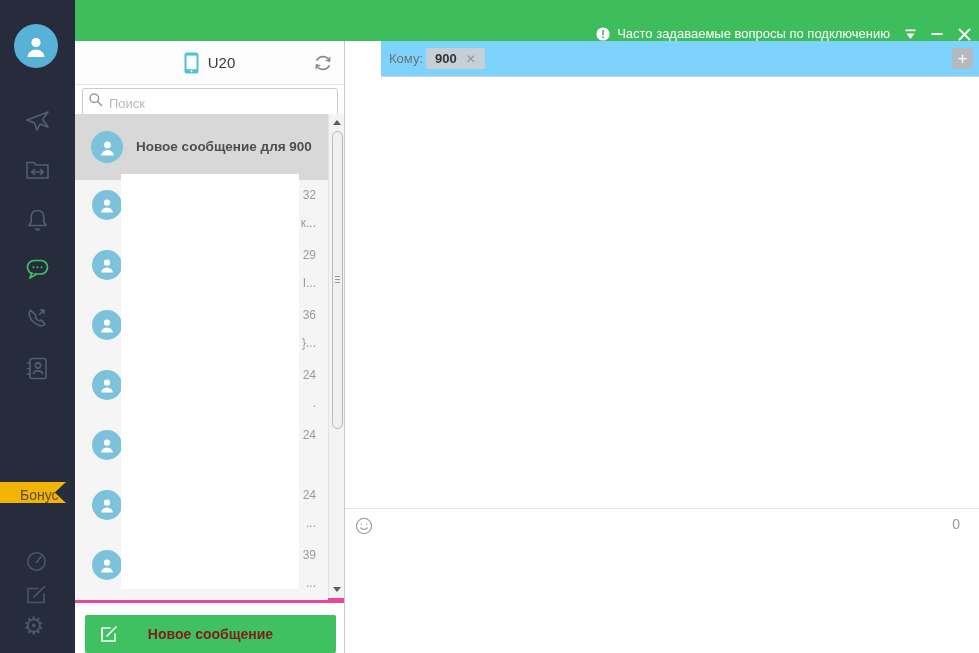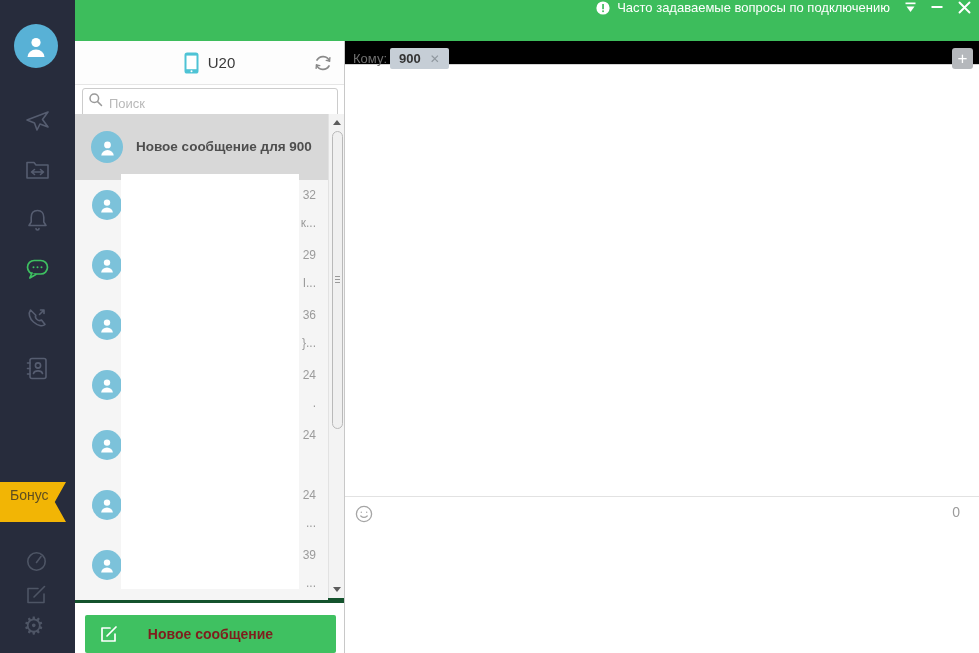--- a/index.html
+++ b/index.html
@@ -6,51 +6,51 @@
   html,body { background:#222; }
   body { font-family:"Liberation Sans", sans-serif; }
   .app { position:relative; width:979px; height:653px; background:#fff; overflow:hidden; }
 
   
   .sidebar { position:absolute; left:0; top:0; width:75px; height:653px; background:#272c3c; z-index:5; }
   .avatar-main { position:absolute; left:14px; top:24px; width:44px; height:44px; border-radius:50%;
                  background:#58b1d6; display:flex; align-items:center; justify-content:center; cursor:pointer; }
   .nav-icon { position:absolute; left:24px; width:27px; height:27px; cursor:pointer; }
   .nav-icon svg { width:100%; height:100%; }
-  .bonus { position:absolute; left:0; top:482px; width:66px; height:40px; background:#f2b505;
+  .bonus { position:absolute; left:0; top:482px; width:66px; height:21px; background:#f2b505;
            clip-path:polygon(0 0,100% 0,83% 50%,100% 100%,0 100%);
-           color:#5e4e20; font-size:14px; line-height:27px; padding-left:10px; cursor:pointer; }
+           color:#5e4e20; font-size:14px; line-height:27px; padding-left:20px; cursor:pointer; }
   .foot-icon { position:absolute; left:24px; width:25px; height:25px; cursor:pointer; }
   .foot-icon svg { width:100%; height:100%; }
   .gear-glyph { position:absolute; left:23px; top:614px; font-family:"DejaVu Sans","Liberation Sans",sans-serif;
                 font-size:24px; color:#4e5565; cursor:pointer; line-height:1; }
 
   
   .titlebar { position:absolute; left:75px; top:0; width:904px; height:41px; background:#3dbd5c; }
   .logo { position:absolute; left:347px; top:0; height:41px; display:flex; align-items:center; gap:8px; }
   .logo-text { color:#fff; font-size:23px; letter-spacing:.5px; }
-  .tb-right { position:absolute; right:8px; top:0; height:41px; display:flex; align-items:flex-start; gap:13px; }
+  .tb-right { position:absolute; right:8px; top:0; height:41px; display:flex; align-items:flex-end; gap:13px; }
   .faq { display:flex; align-items:center; gap:7px; color:#fff; font-size:13px; cursor:pointer; }
   .winbtn { width:14px; height:14px; display:flex; align-items:center; justify-content:center; cursor:pointer; }
 
   
   .device-panel { position:absolute; left:75px; top:41px; width:270px; height:612px; background:#fff;
                   border-right:1px solid #c8c8c8; }
   .dp-header { position:relative; height:44px; border-bottom:1px solid #e6e6e6; background:#fdfdfd;
                display:flex; align-items:center; justify-content:center; gap:9px; }
   .device-name { font-size:15px; font-weight:normal; color:#3a3a3a; }
   .refresh { position:absolute; right:12px; top:13px; width:18px; height:18px; cursor:pointer; }
   .search-wrap { position:relative; height:29px; }
   .search-input { position:absolute; left:7px; top:3px; width:256px; height:30px; border:1px solid #cccccc;
                   border-radius:3px; padding:0 6px 0 26px; font-size:13px; color:#555; outline:none;
                   font-family:"Liberation Sans",sans-serif; }
   .search-input::placeholder { color:#b9b9b9; }
   .search-glass { position:absolute; left:13px; top:7px; width:15px; height:15px; pointer-events:none; }
 
-  .chat-list { position:relative; height:489px; overflow:hidden; background:#14532d; }
+  .chat-list { position:relative; height:489px; overflow:hidden; background:#ec4899; }
   .row-selected { position:absolute; left:0; top:0; width:253px; height:66px; background:#d8d8d8; cursor:pointer; }
   .row-selected .label { position:absolute; left:61px; top:0; line-height:66px; font-size:13.5px; font-weight:bold; color:#4e4e4e; }
   .avatar-sm { position:absolute; border-radius:50%; background:#7cc2da; display:flex; align-items:center; justify-content:center; }
   .conv-row { position:absolute; left:0; width:253px; height:60px; background:#f5f5f5; cursor:pointer; }
   .conv-row .time { position:absolute; right:12px; top:8px; font-size:12px; color:#9b9b9b; }
   .conv-row .preview { position:absolute; right:12px; top:36px; font-size:12px; color:#9b9b9b; }
   .redaction { position:absolute; left:46px; top:60px; width:178px; height:415px; background:#fff; }
 
   
   .scrollbar { position:absolute; left:253px; top:0; width:17px; height:484px; background:#f3f3f3; border-left:1px solid #e2e2e2; }
@@ -63,21 +63,21 @@
   .sb-grip { position:absolute; left:2px; top:144px; width:5px; height:8px;
              background:repeating-linear-gradient(#999 0 1px, transparent 1px 3px); }
 
   .new-msg-btn { position:absolute; left:10px; bottom:0; width:251px; height:38px; background:#3fc161;
                  border:none; border-radius:2px; cursor:pointer; display:flex; align-items:center; justify-content:center; }
   .new-msg-btn .btn-icon { position:absolute; left:14px; top:9px; width:20px; height:20px; }
   .new-msg-btn span { color:#7f1d1d; font-size:14px; font-weight:bold; font-family:"Liberation Sans",sans-serif; }
 
   
   .conv-panel { position:absolute; left:345px; top:41px; width:634px; height:612px; background:#fff; }
-  .to-bar { position:relative; height:24px; background:#000000; border-bottom:1px solid #d4d4d4; }
+  .to-bar { position:relative; height:36px; background:#7dd3fc; border-bottom:1px solid #d4d4d4;margin-left:36px; }
   .to-label { position:absolute; left:8px; top:0; line-height:36px; font-size:13px; color:#6f6f6f; }
   .to-tag { position:absolute; left:45px; top:7px; height:21px; background:#c6ced6; border-radius:2px;
             display:flex; align-items:center; padding:0 9px; gap:9px; cursor:default; }
   .to-tag .num { font-size:13px; font-weight:bold; color:#333;text-align:right; }
   .to-tag .x { font-size:12px; color:#8f979e; cursor:pointer; line-height:1; }
   .add-btn { position:absolute; right:6px; top:7px; width:21px; height:21px; background:#b5b8bc; border:none;
              border-radius:3px; color:#fff; font-size:17px; line-height:19px; cursor:pointer; padding:0;
              font-family:"Liberation Sans",sans-serif; }
   .history { height:431px; background:#fff; }
   .compose { position:relative; height:144px; border-top:1px solid #e2e2e2; background:#fff; }

